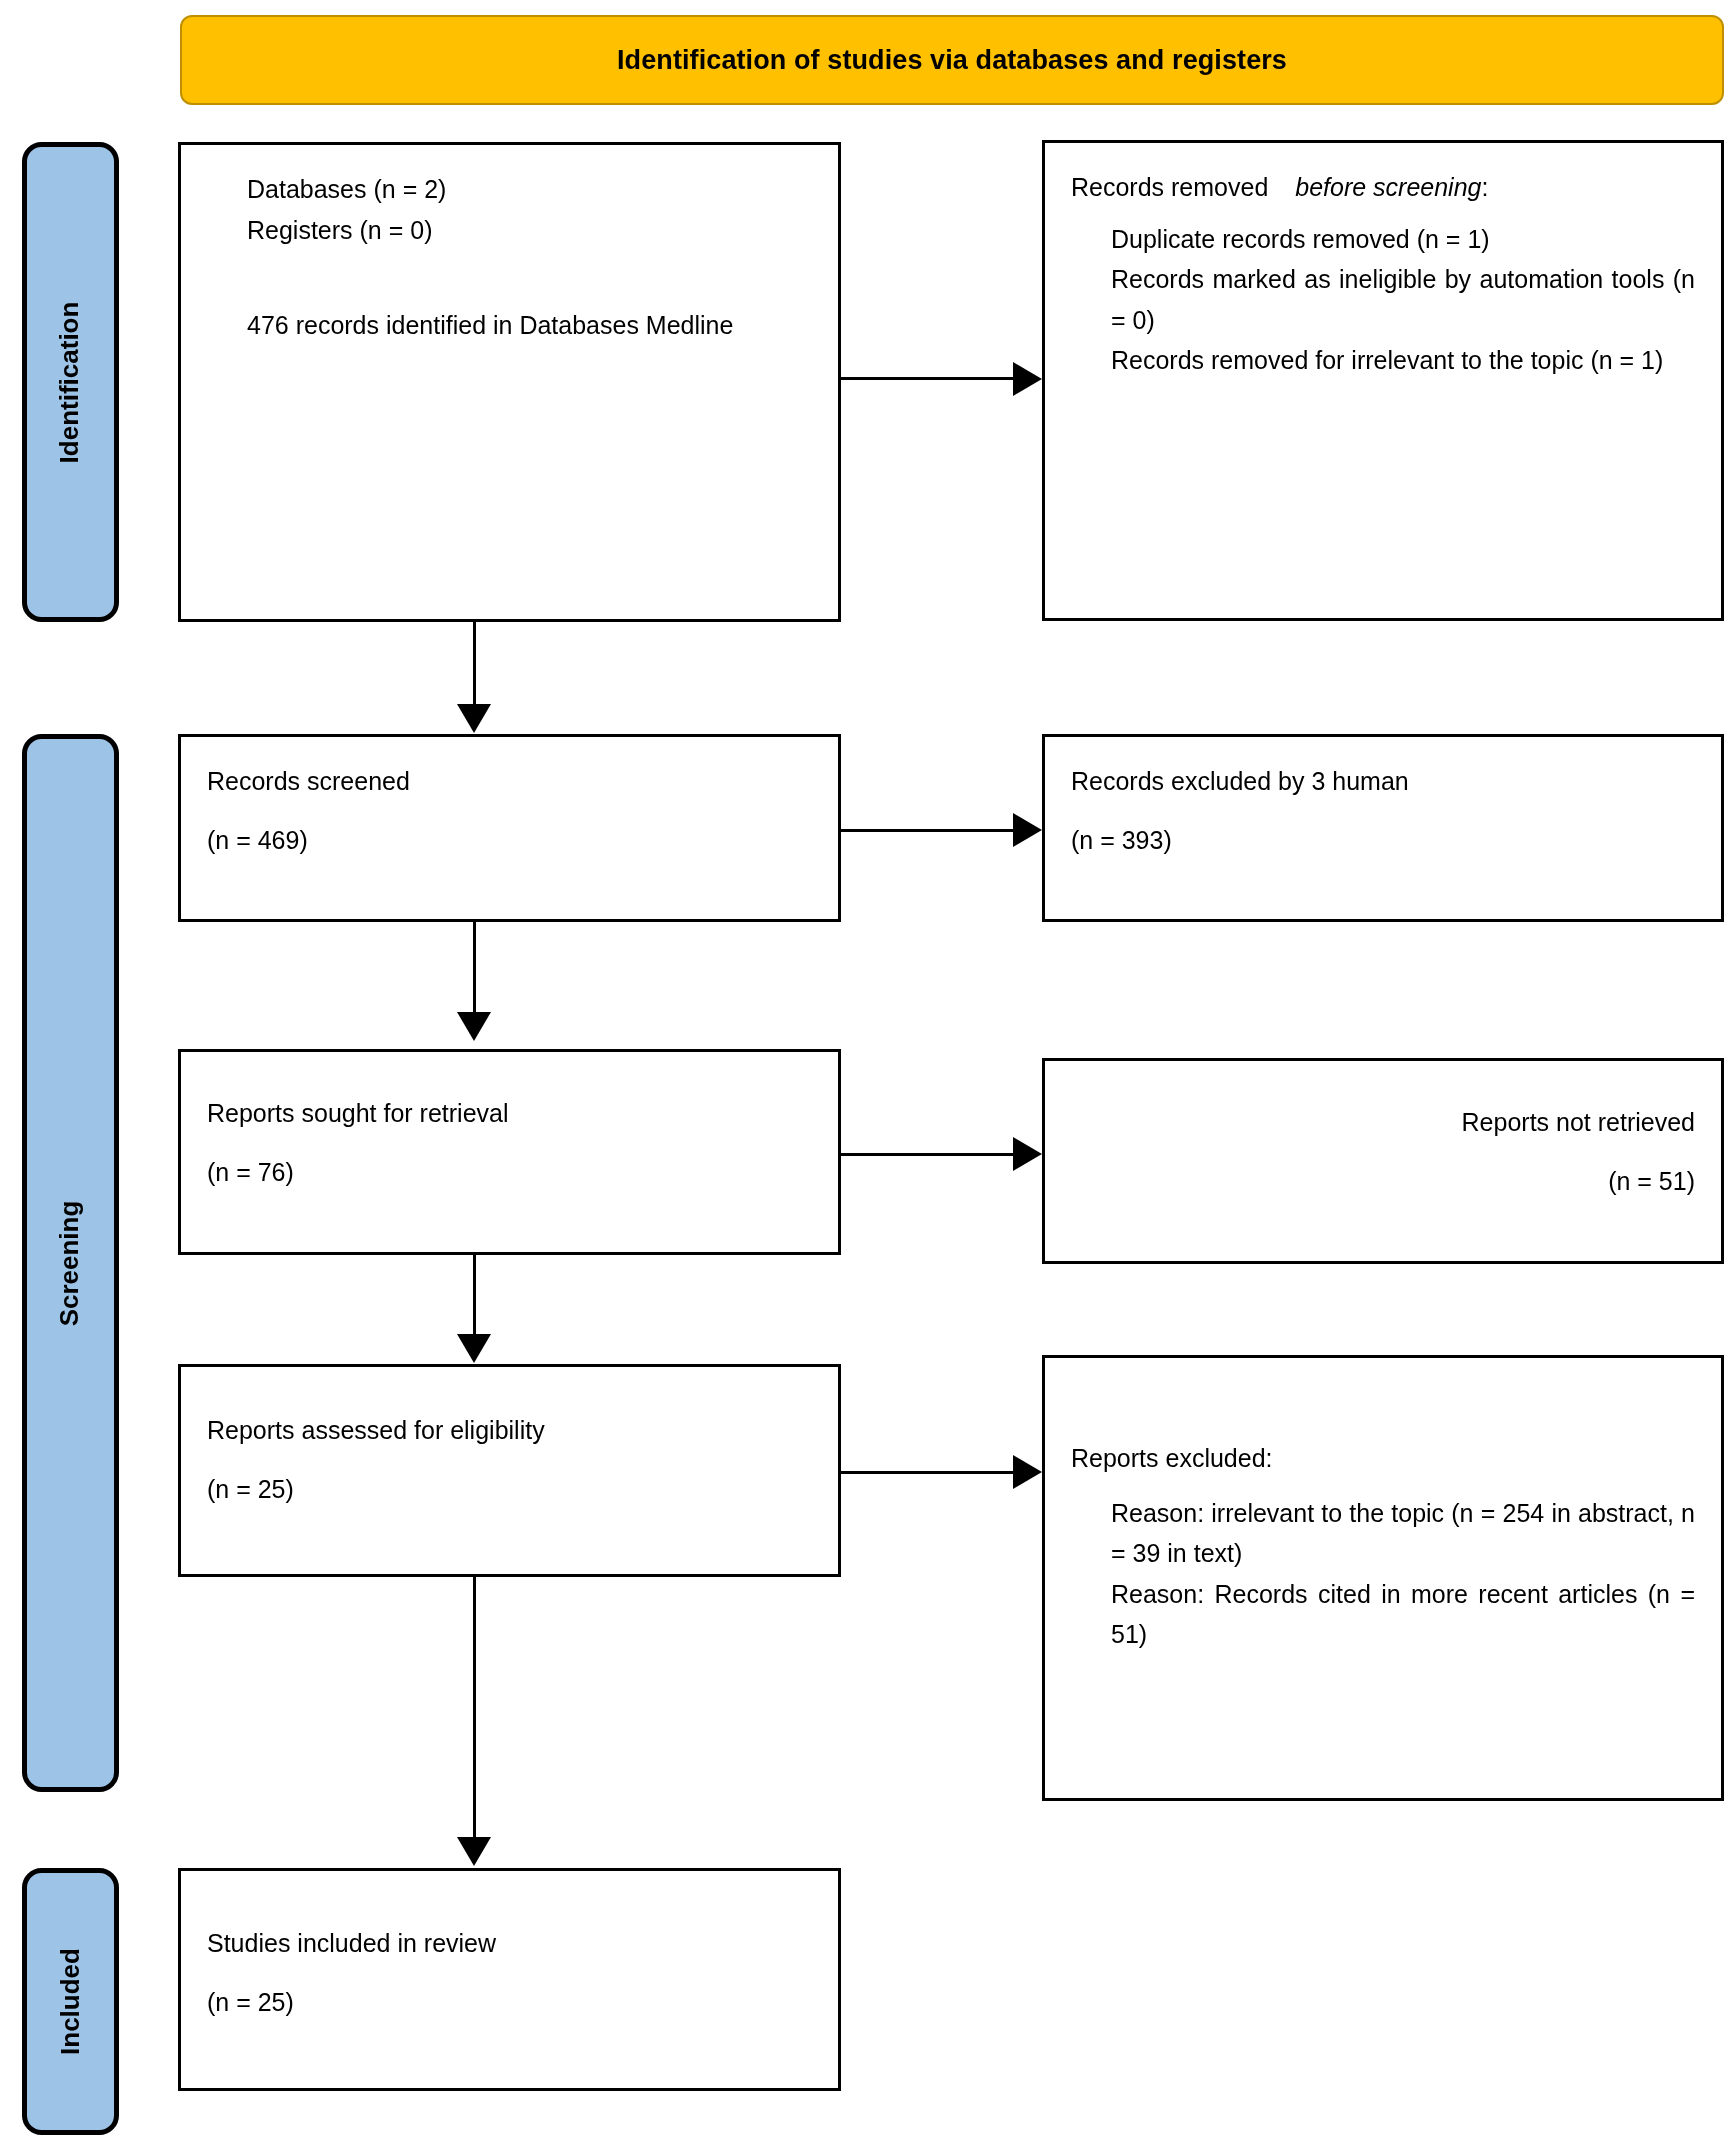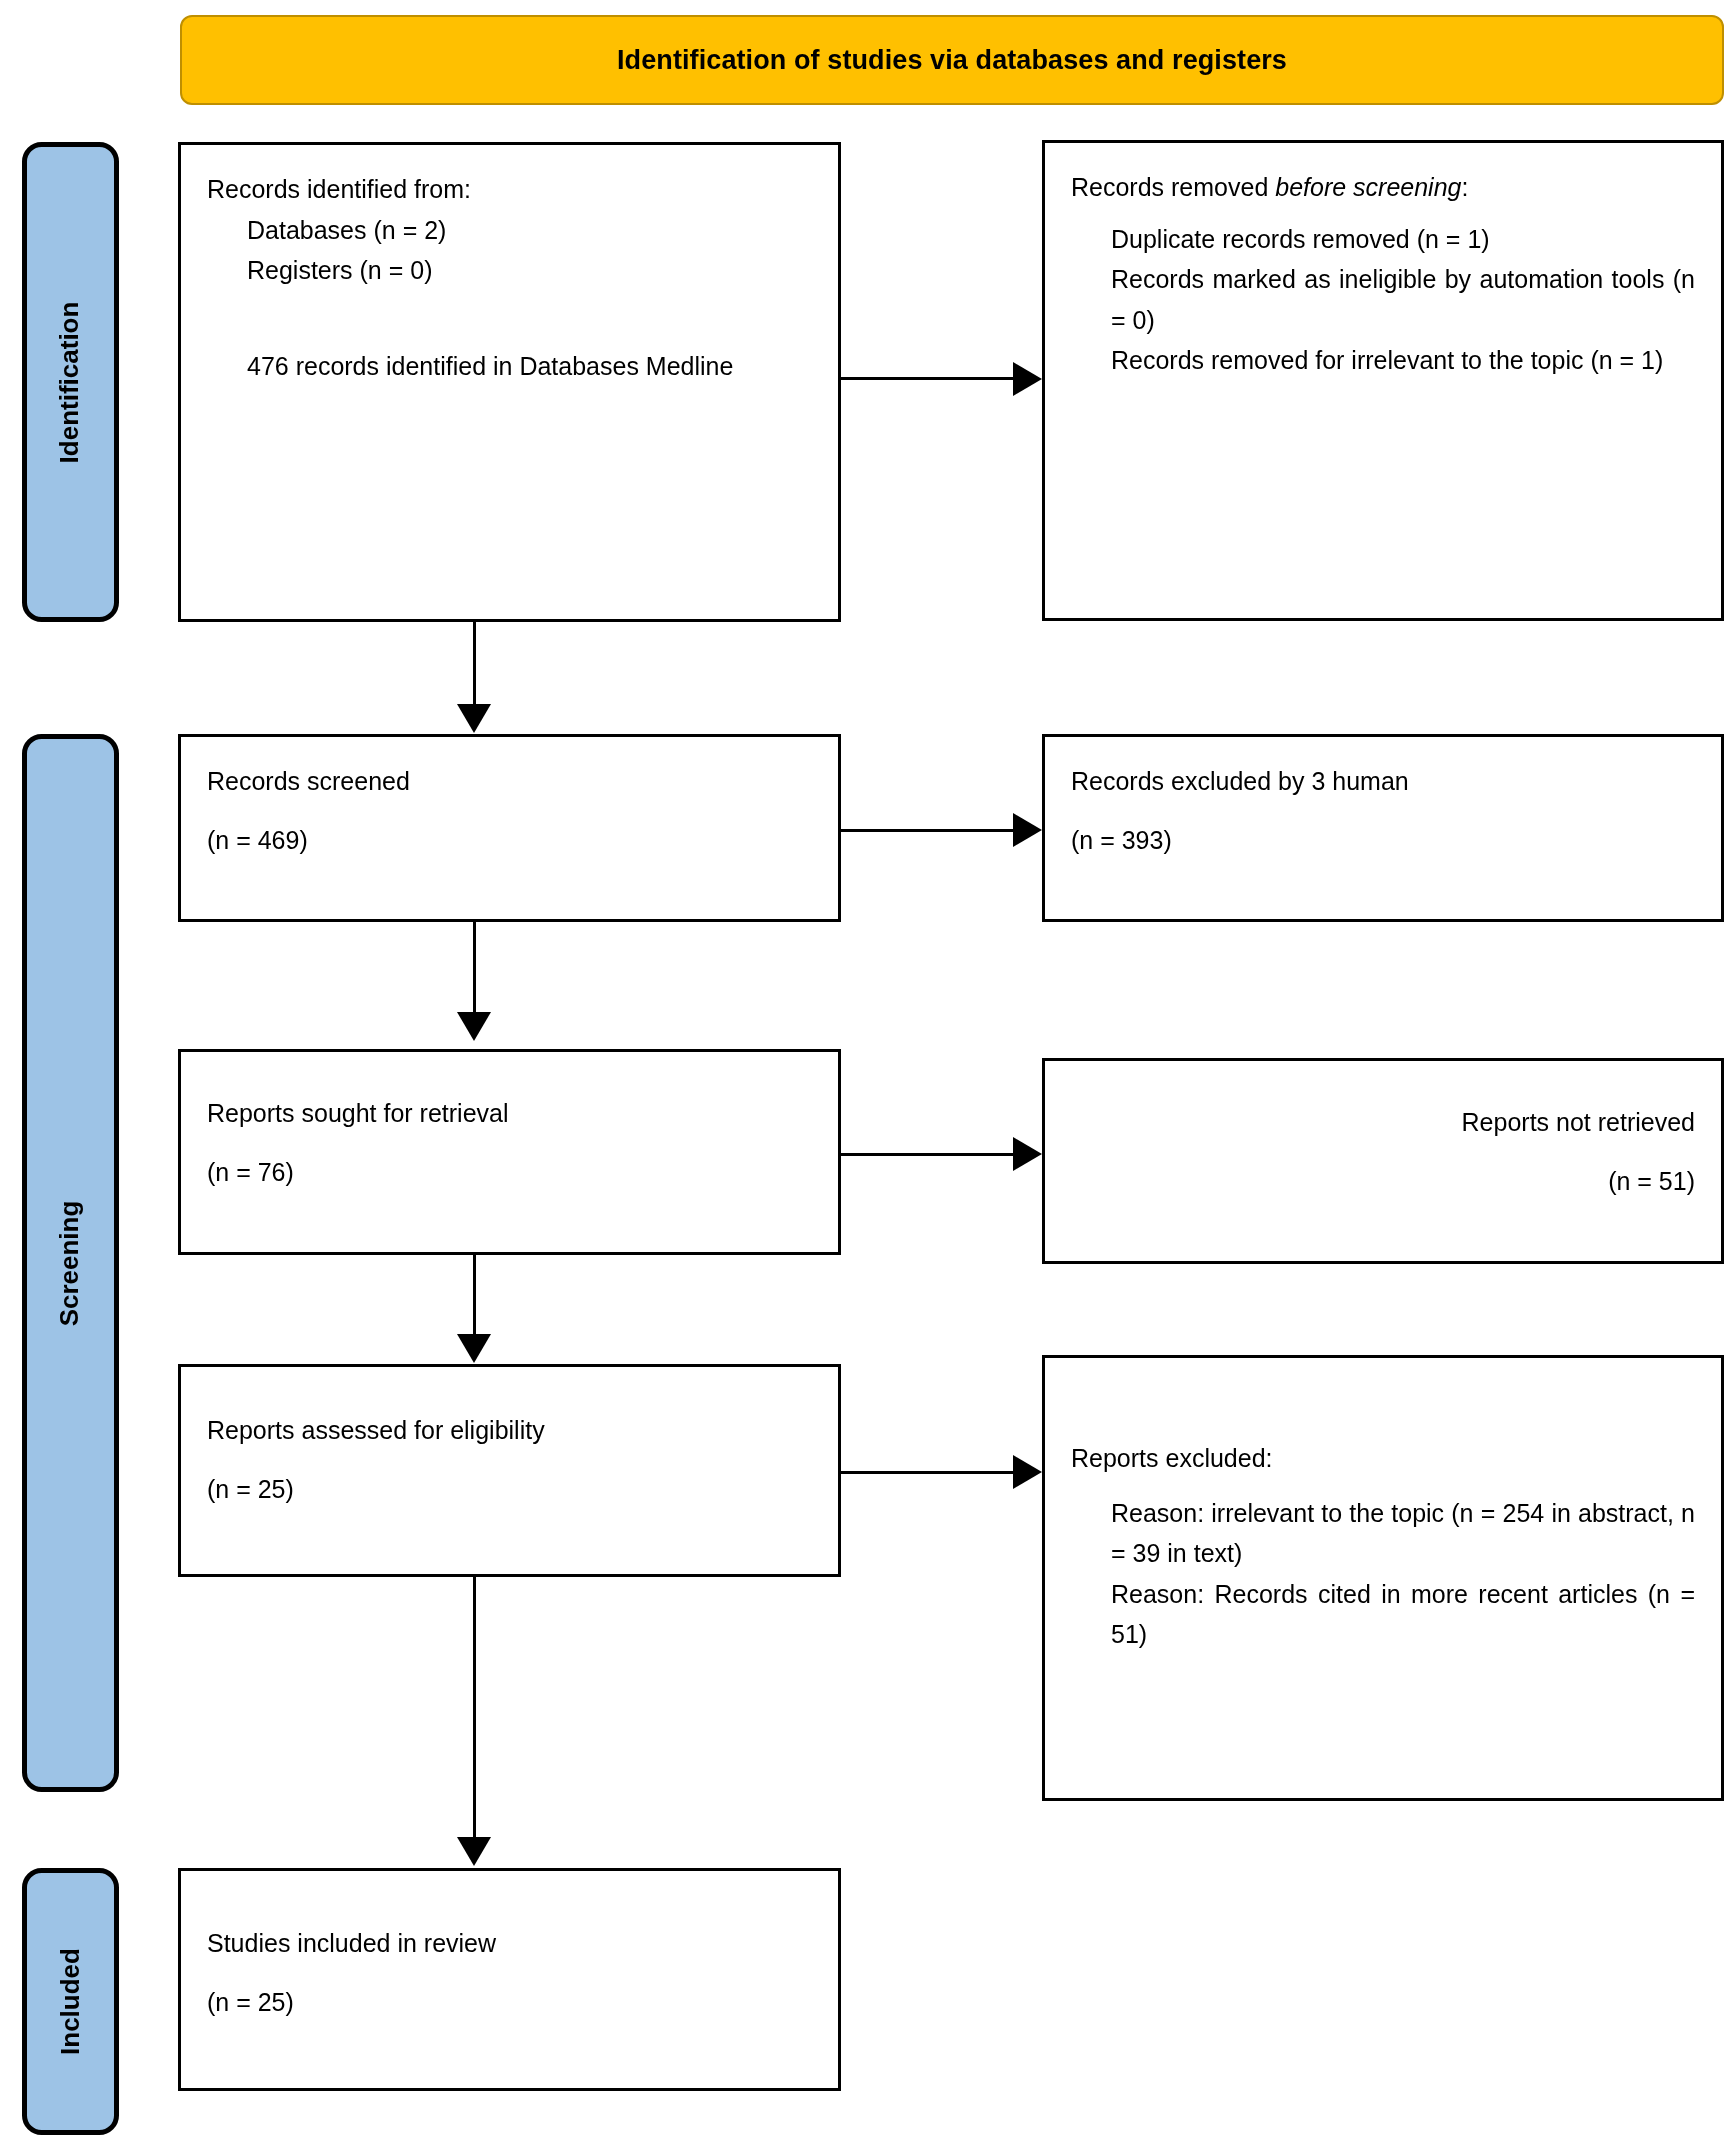--- a/index.html
+++ b/index.html
@@ -30,21 +30,21 @@
   .box{
     position:absolute;background:#fff;border:3.3px solid #000;
     box-sizing:border-box;padding:24px 26px;
   }
   .box p{
     margin:0 0 0 0;font-size:25px;line-height:1.62;color:#000;
   }
   .box p.just{text-align:justify;text-align-last:left;}
   .indent{padding-left:40px;}
   .gap-top{margin-top:29px;}
-  .ital{font-style:italic;}
+  .ital{font-style:italic;margin-left:20px;}
 
   
   .vline{position:absolute;width:3.3px;background:#000;}
   .hline{position:absolute;height:3.3px;background:#000;}
   .arrow-down{
     position:absolute;width:0;height:0;
     border-left:17.3px solid transparent;border-right:17.3px solid transparent;
     border-top:29px solid #000;
   }
   .arrow-right{
@@ -68,21 +68,20 @@
 
   <div class="stage" style="top:734px;height:1058px;">
     <span class="stage-label">Screening</span>
   </div>
 
   <div class="stage" style="top:1868px;height:267px;">
     <span class="stage-label">Included</span>
   </div>
 
   <div class="box" style="left:178px;top:142px;width:663px;height:480px;">
-    <p>Records identified from:</p>
     <p class="indent gap-top">Databases (n = 2)</p>
     <p class="indent">Registers (n = 0)</p>
     <p class="indent" style="margin-top:55px;">476 records identified in Databases Medline</p>
   </div>
 
   <div class="box" style="left:1042px;top:140px;width:682px;height:481px;">
     <p>
       <span>Records removed </span><span class="ital">before screening</span><span>:</span>
     </p>
     <p class="indent just" style="margin-top:11.2px;">Duplicate records removed   (n = 1)</p>

